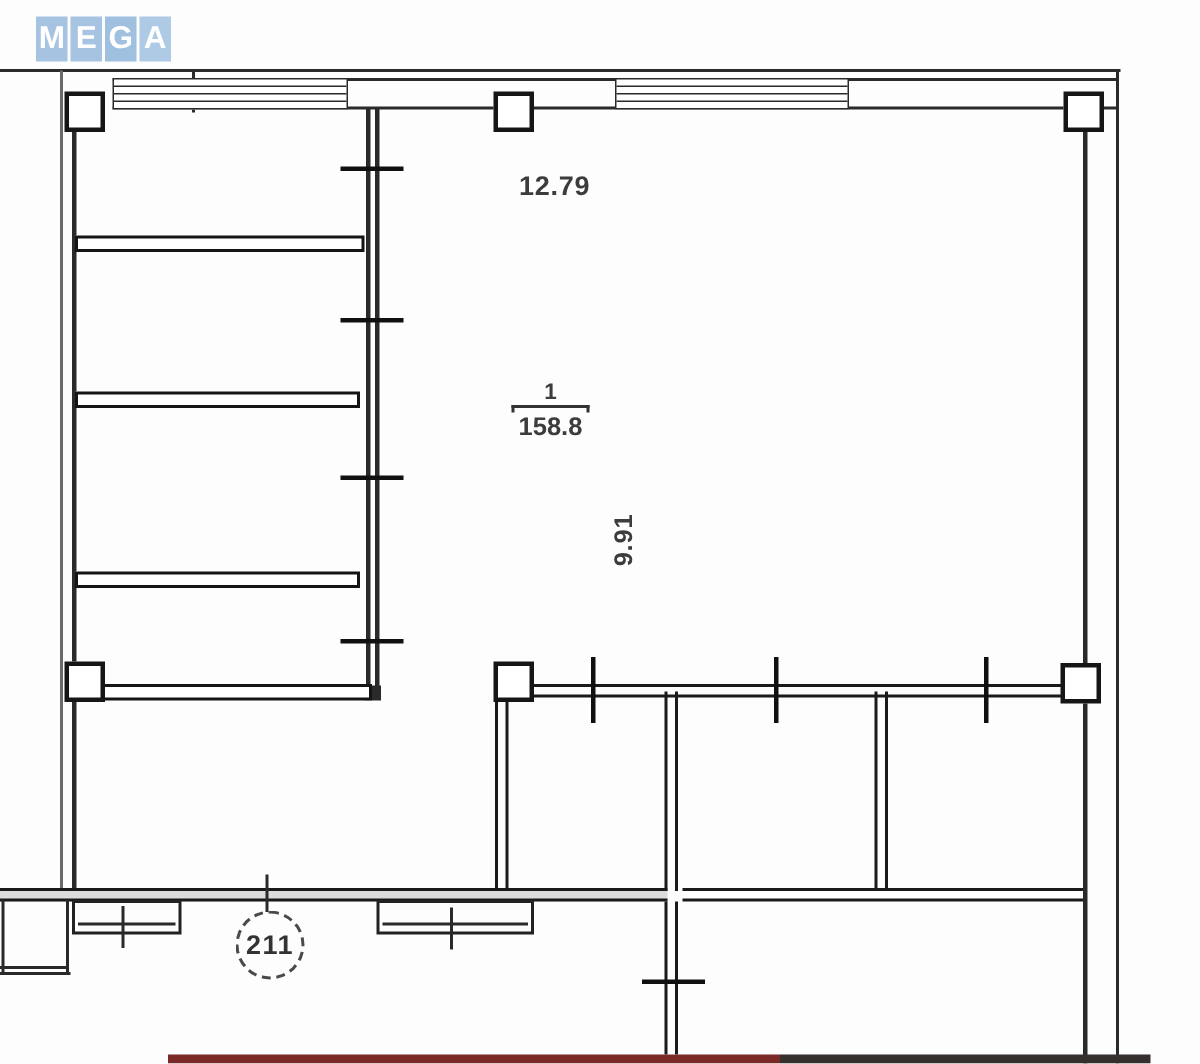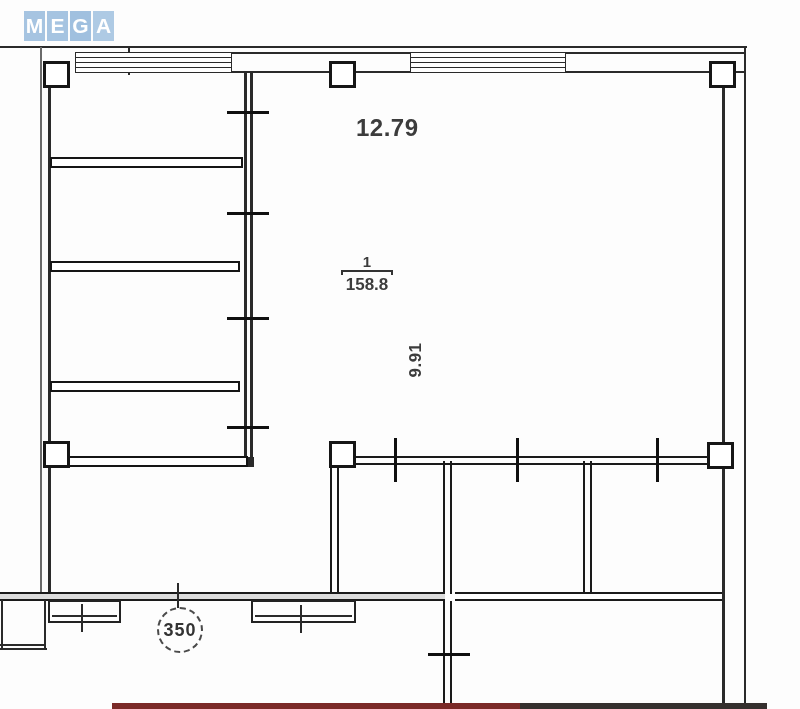--- a/index.html
+++ b/index.html
@@ -116,24 +116,24 @@
   <div class="winrect" style="left:48px;top:600px;width:73px;height:23px;"></div>
   <div class="ln" style="left:52px;top:615px;width:65px;height:1.5px;"></div>
   <div class="ln" style="left:81px;top:604px;width:2px;height:28px;"></div>
 
   <div class="winrect" style="left:251px;top:600px;width:105px;height:23px;"></div>
   <div class="ln" style="left:255px;top:615px;width:97px;height:1.5px;"></div>
   <div class="ln" style="left:300px;top:605px;width:2px;height:28px;"></div>
 
   <div class="ln" style="left:177px;top:583px;width:2px;height:25px;"></div>
   <div id="badge">
-    <span>350</span>
+    <span>211</span>
   </div>
 
-  <div class="dim" style="left:356px;top:114px;font-size:24px;">12.79</div>
+  <div class="dim" style="left:346px;top:114px;font-size:18px;">12.79</div>
 
   <div class="frac">
     <div class="num">1</div>
     <div class="brk"></div>
     <div class="den">158.8</div>
   </div>
 
   <div class="dim rot" style="left:394px;top:350px;width:44px;text-align:center;font-size:17px;">9.91</div>
 
   <div class="abs" style="left:112px;top:703px;width:408px;height:6px;background:#7b2a28;"></div>

